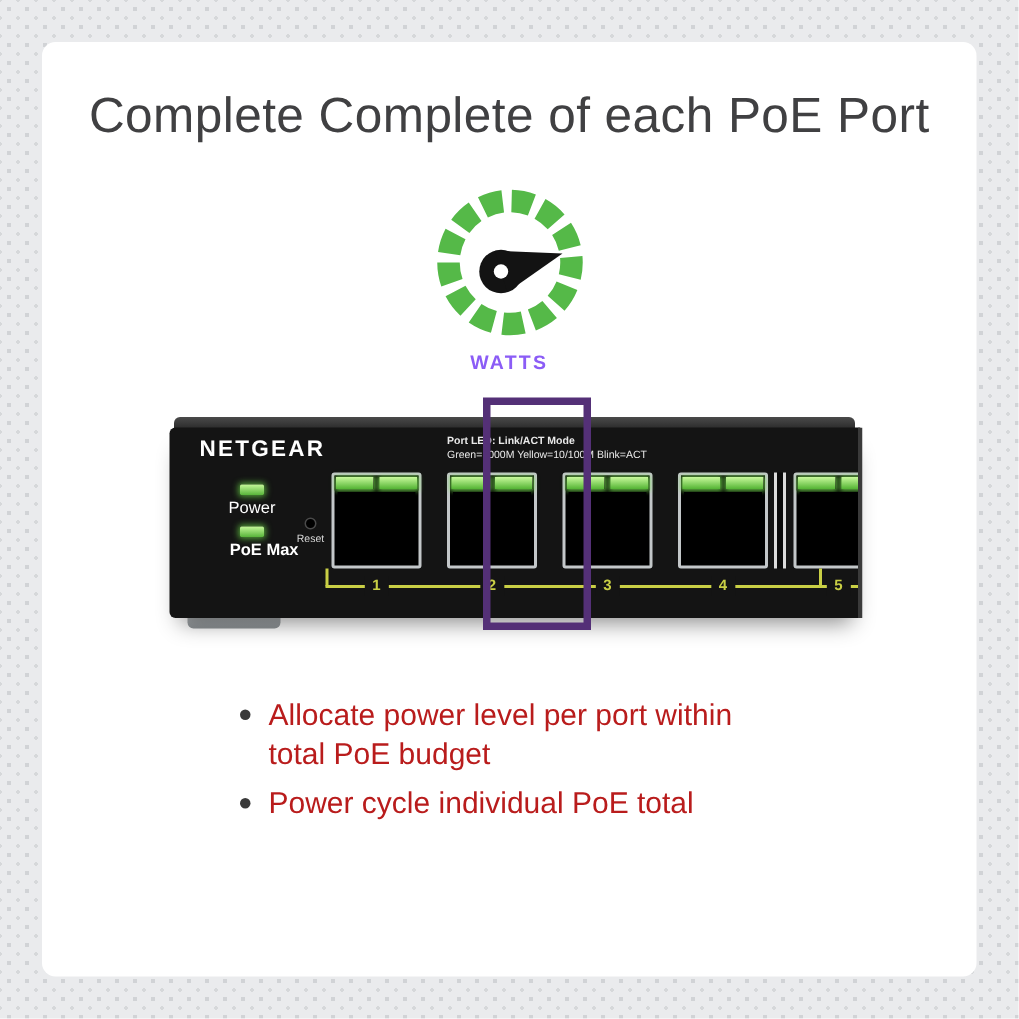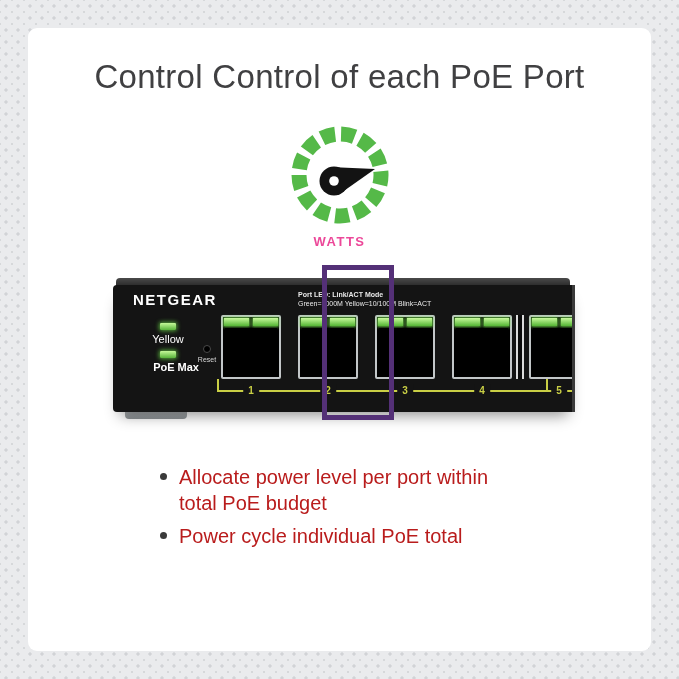--- a/index.html
+++ b/index.html
@@ -25,21 +25,21 @@
     position:absolute;left:0;top:30px;width:100%;
     text-align:center;font-size:33px;color:#404042;letter-spacing:.3px;
   }
   
   .gauge-wrap{
     position:absolute;left:50%;top:94px;transform:translateX(-50%);
     width:140px;text-align:center;
   }
   .gauge-wrap svg{display:block;margin:0 auto;}
   .watts-label{
-    margin-top:6px;font-size:13px;font-weight:bold;letter-spacing:1.5px;color:#ec4899;
+    margin-top:6px;font-size:13px;font-weight:bold;letter-spacing:1.5px;color:#8b5cf6;
   }
   
   .switch-wrap{position:absolute;left:85px;top:250px;width:459px;height:134px;}
   .switch-top{
     position:absolute;left:3px;top:0;width:454px;height:8px;
     background:linear-gradient(180deg,#4a4a4a,#2a2a2a);
     border-radius:4px 4px 0 0;
   }
   .switch-body{
     position:absolute;left:0;top:7px;width:459px;height:127px;
@@ -121,21 +121,21 @@
   .dot{flex:0 0 auto;width:7px;height:7px;border-radius:50%;background:#3a3a3a;margin:9px 12px 0 0;}
   .bullet-text{font-size:20px;line-height:26px;color:#b91c1c;}
 </style>
 </head>
 <body>
 
 <div class="bg-dots"></div>
 
 <div class="card">
 
-  <div class="page-title">Control Control of each PoE Port</div>
+  <div class="page-title">Complete Complete of each PoE Port</div>
 
   <div class="gauge-wrap">
     <svg width="106" height="106" viewBox="0 0 106 106">
       <circle cx="53" cy="53" r="41" fill="none" style="stroke:var(--accent-green,#55b948)" stroke-width="15" stroke-dasharray="13.8 6" stroke-dashoffset="4"></circle>
       <g>
         <circle cx="47" cy="59" r="14.5" fill="#131313"></circle>
         <polygon points="88,47 51.1,72.9 42.9,45.1" fill="#131313"></polygon>
         <circle cx="47" cy="59" r="4.8" fill="#ffffff"></circle>
       </g>
     </svg>
@@ -146,21 +146,21 @@
     <div class="switch-top"></div>
     <div class="switch-foot"></div>
     <div class="switch-body">
       <div class="brand">NETGEAR</div>
       <div class="led-legend">
         <div class="l1">Port LED: Link/ACT Mode</div>
         <div class="l2">Green=1000M  Yellow=10/100M  Blink=ACT</div>
       </div>
       <div class="status-led-group group-power">
         <span class="status-led"></span>
-        <span class="status-led-label">Yellow</span>
+        <span class="status-led-label">Power</span>
       </div>
       <div class="status-led-group group-poemax">
         <span class="status-led"></span>
         <span class="status-led-label">PoE Max</span>
       </div>
       <div class="reset-group">
         <span class="reset-hole"></span>
         <span class="reset-label">Reset</span>
       </div>
 

